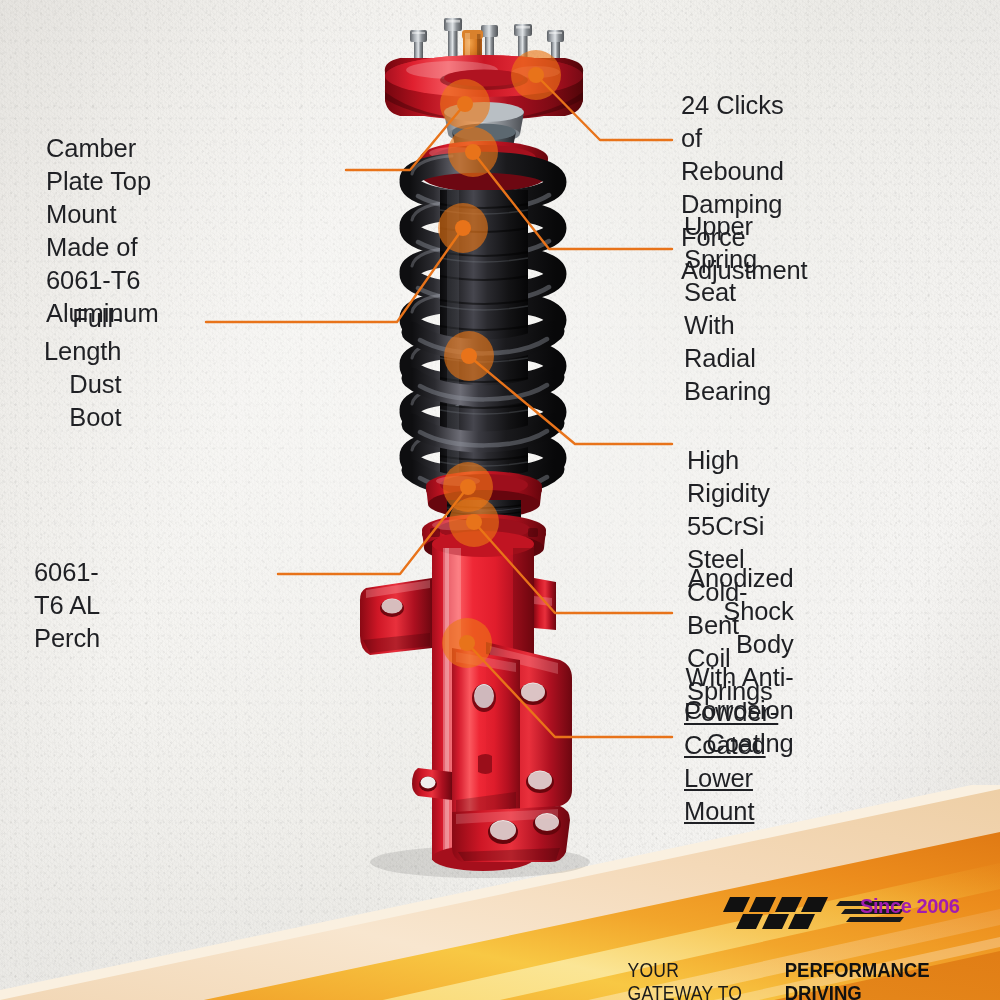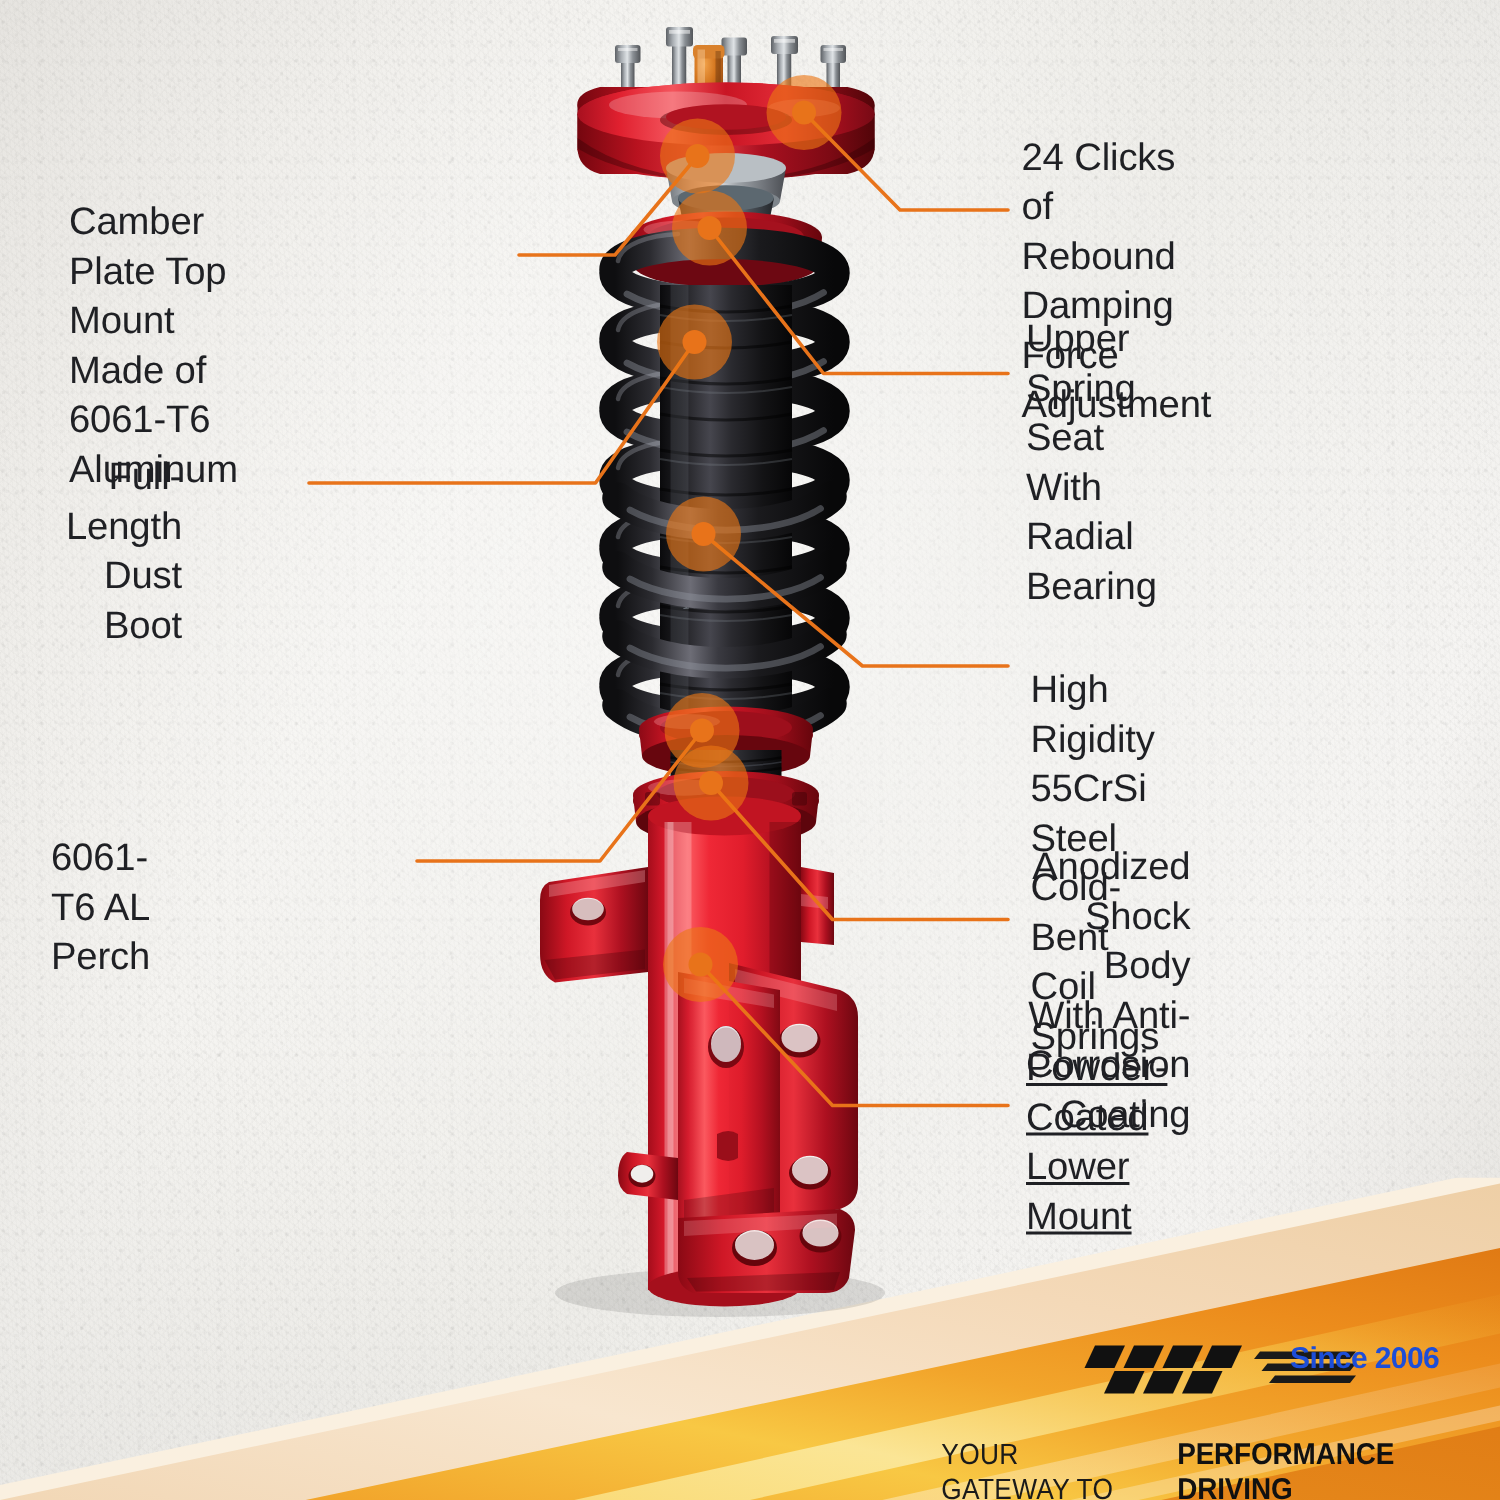--- a/index.html
+++ b/index.html
@@ -133,21 +133,21 @@
         <polygon points="183,21 203,21 196,36 176,36"></polygon>
       </g>
 
       <g fill="#1a1a1a">
         <polygon points="228,8 292,8 288,13 224,13"></polygon>
         <polygon points="233,16 292,16 288,21 229,21"></polygon>
         <polygon points="238,24 292,24 288,29 234,29"></polygon>
       </g>
     </svg>
 
-    <div style="position:absolute; left:248px; top:2px; font-size:20px; font-weight:700; color:#1d4ed8; letter-spacing:-0.4px; font-family:'Liberation Sans',sans-serif;">Since 2006</div>
+    <div style="position:absolute; left:248px; top:2px; font-size:20px; font-weight:700; color:#a21caf; letter-spacing:-0.4px; font-family:'Liberation Sans',sans-serif;">Since 2006</div>
 
 
     <div style="position:absolute; left:8px; top:66px; display:flex; align-items:baseline; gap:7px;">
       <span style="font-size:19.5px; font-weight:400; color:#1a1a1a; letter-spacing:.2px; font-family:'Liberation Sans',sans-serif; transform:scaleX(.9);">YOUR GATEWAY TO</span>
       <span style="font-size:20px; font-weight:700; color:#111; letter-spacing:-.1px; font-family:'Liberation Sans',sans-serif; transform:scaleX(.93);">PERFORMANCE DRIVING</span>
     </div>
   </div>
 </div>
 
 <div id="product">

